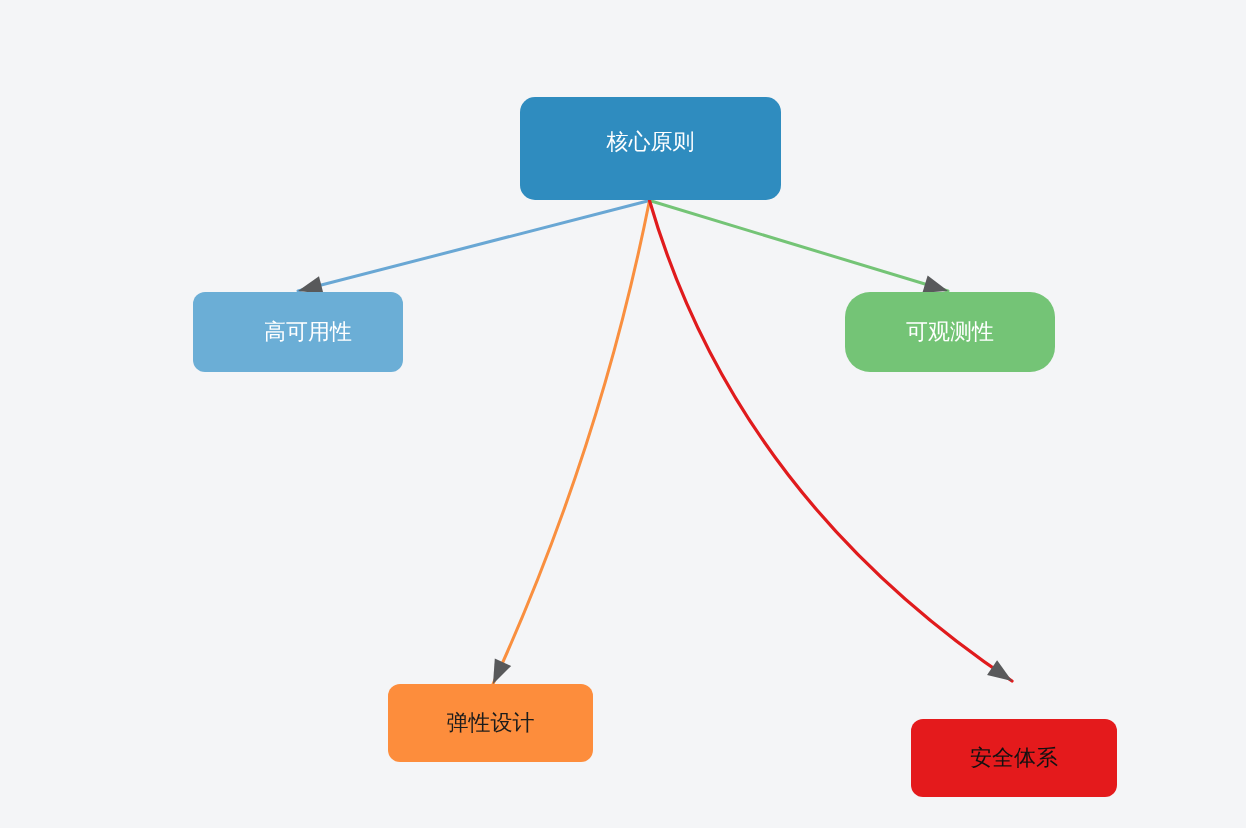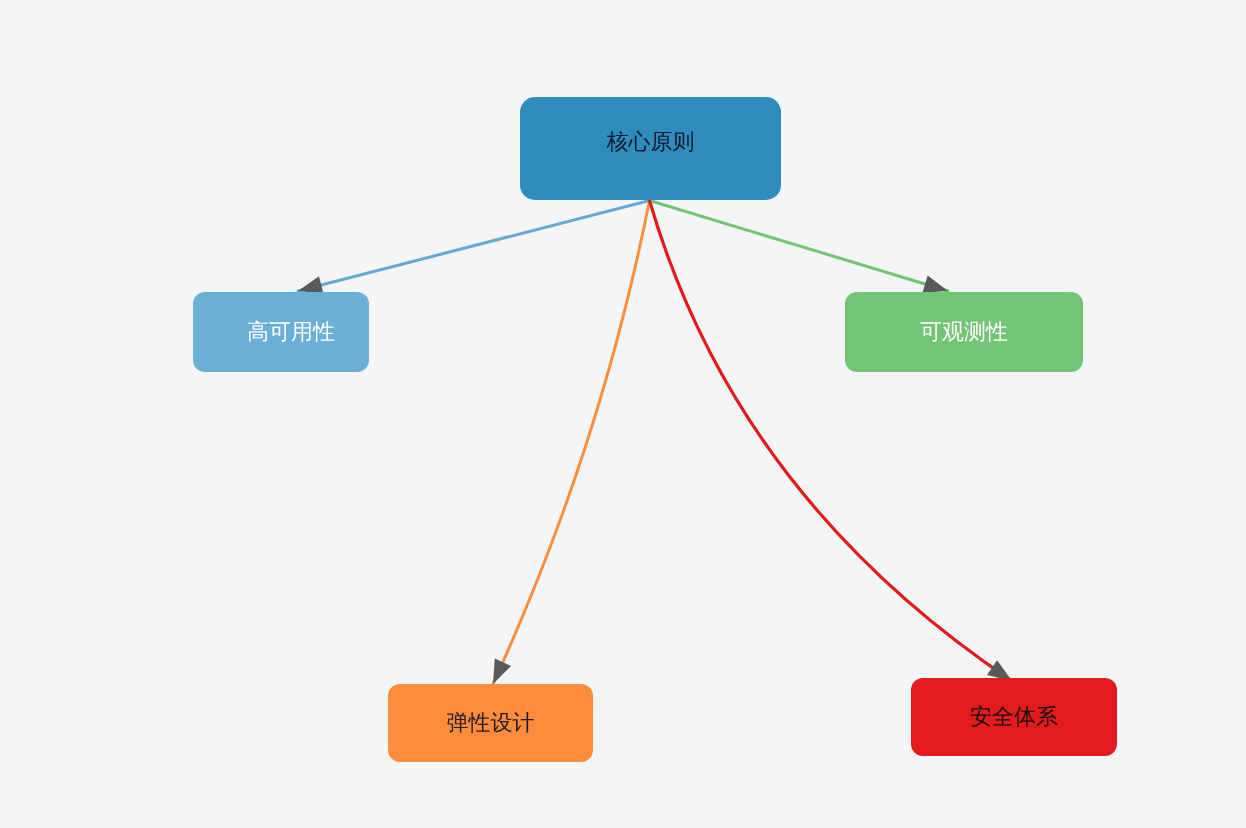--- a/index.html
+++ b/index.html
@@ -34,24 +34,24 @@
     user-select: none;
     cursor: default;
   }
   .node span { display: block; }
   .node.root {
     left: 520px; top: 97px;
     width: 261px; height: 103px;
     border-radius: 15px;
     padding-bottom: 13px;
   }
-  .node.n-high-availability { left: 193px; top: 292px; width: 176px; height: 80px; padding-left: 20px; }
-  .node.n-observability    { left: 845px; top: 292px; width: 238px; height: 80px; }
+  .node.n-high-availability { left: 193px; top: 292px; width: 210px; height: 80px; padding-left: 20px; }
+  .node.n-observability    { left: 845px; top: 292px; width: 210px; height: 80px; border-radius: 25px; }
   .node.n-resilient-design { left: 388px; top: 684px; width: 205px; height: 78px; }
-  .node.n-security-system  { left: 911px; top: 678px; width: 206px; height: 78px; }
+  .node.n-security-system  { left: 911px; top: 719px; width: 206px; height: 78px; }
 </style>
 </head>
 <body>
 
 <div class="canvas" style="background-color: rgb(244, 245, 247);">
 
   <svg class="edge-layer" width="1246" height="828" viewBox="0 0 1246 828" xmlns="http://www.w3.org/2000/svg">
     <defs>
       <marker id="arrowhead" viewBox="0 0 26 20" refX="25" refY="10" markerWidth="26" markerHeight="20" markerUnits="userSpaceOnUse" orient="auto">
         <path d="M1,1 L25,10 L1,19 Z" style="fill: rgb(88, 89, 91);"></path>
@@ -60,21 +60,21 @@
 
     <path class="edge" d="M649.5,200.5 L298,291" marker-end="url(#arrowhead)" style="stroke: rgb(105, 167, 212);"></path>
 
     <path class="edge" d="M649.5,200.5 L948,291" marker-end="url(#arrowhead)" style="stroke: rgb(116, 196, 118);"></path>
 
     <path class="edge" d="M649.5,200.5 Q600,450 493,684" marker-end="url(#arrowhead)" style="stroke: rgb(249, 143, 63);"></path>
 
     <path class="edge red" d="M649.5,200.5 Q735,495 1012,681" marker-end="url(#arrowhead)" style="stroke: rgb(224, 27, 29);"></path>
   </svg>
 
-  <div class="node root" style="background-color: rgb(47, 140, 191); color: #0f172a; align-items: center;">
+  <div class="node root" style="background-color: rgb(47, 140, 191); color: #ffffff; align-items: center;">
     <span>核心原则</span>
   </div>
 
   <div class="node n-high-availability" style="background-color: rgb(107, 174, 214); color: rgb(255, 255, 255);">
     <span>高可用性</span>
   </div>
 
   <div class="node n-observability" style="background-color: rgb(116, 196, 118); color: rgb(255, 255, 255);">
     <span>可观测性</span>
   </div>

